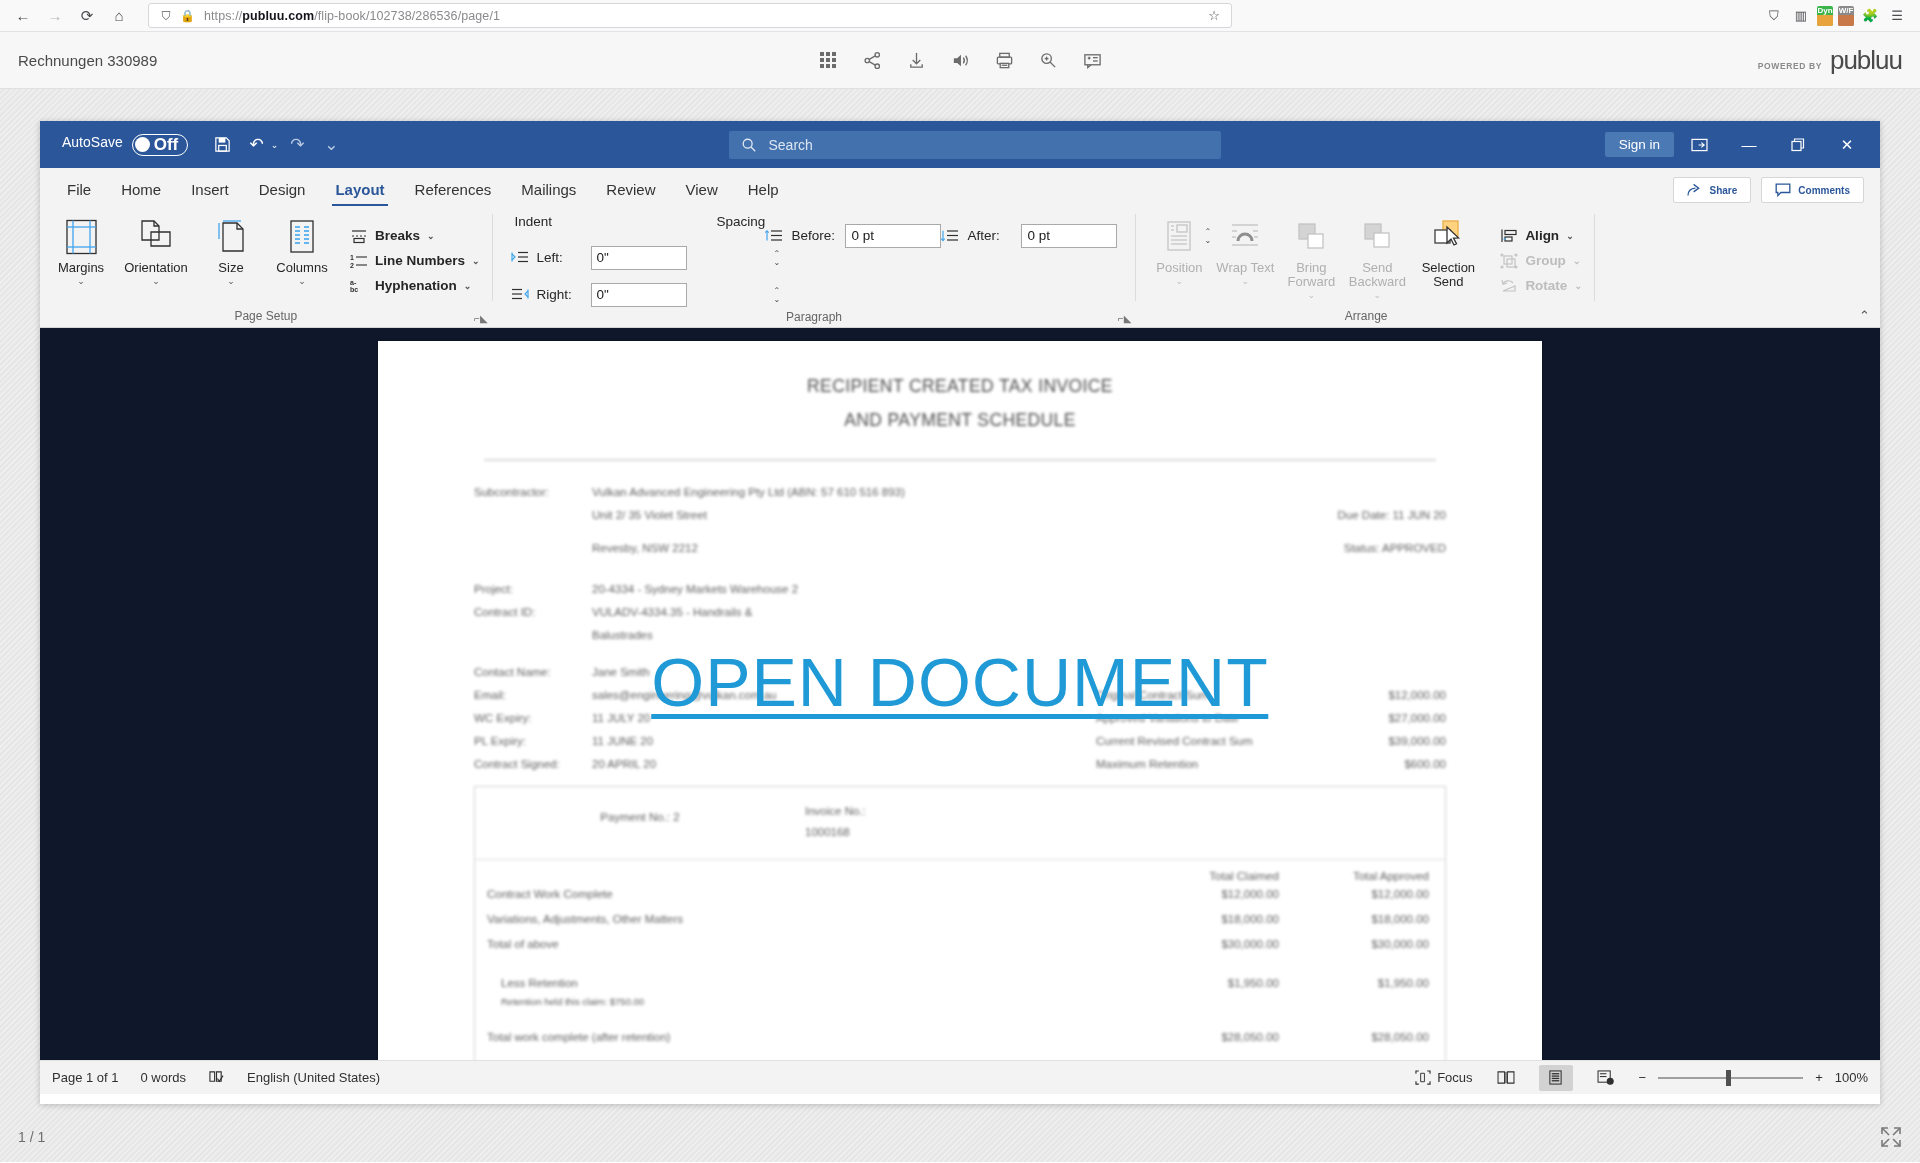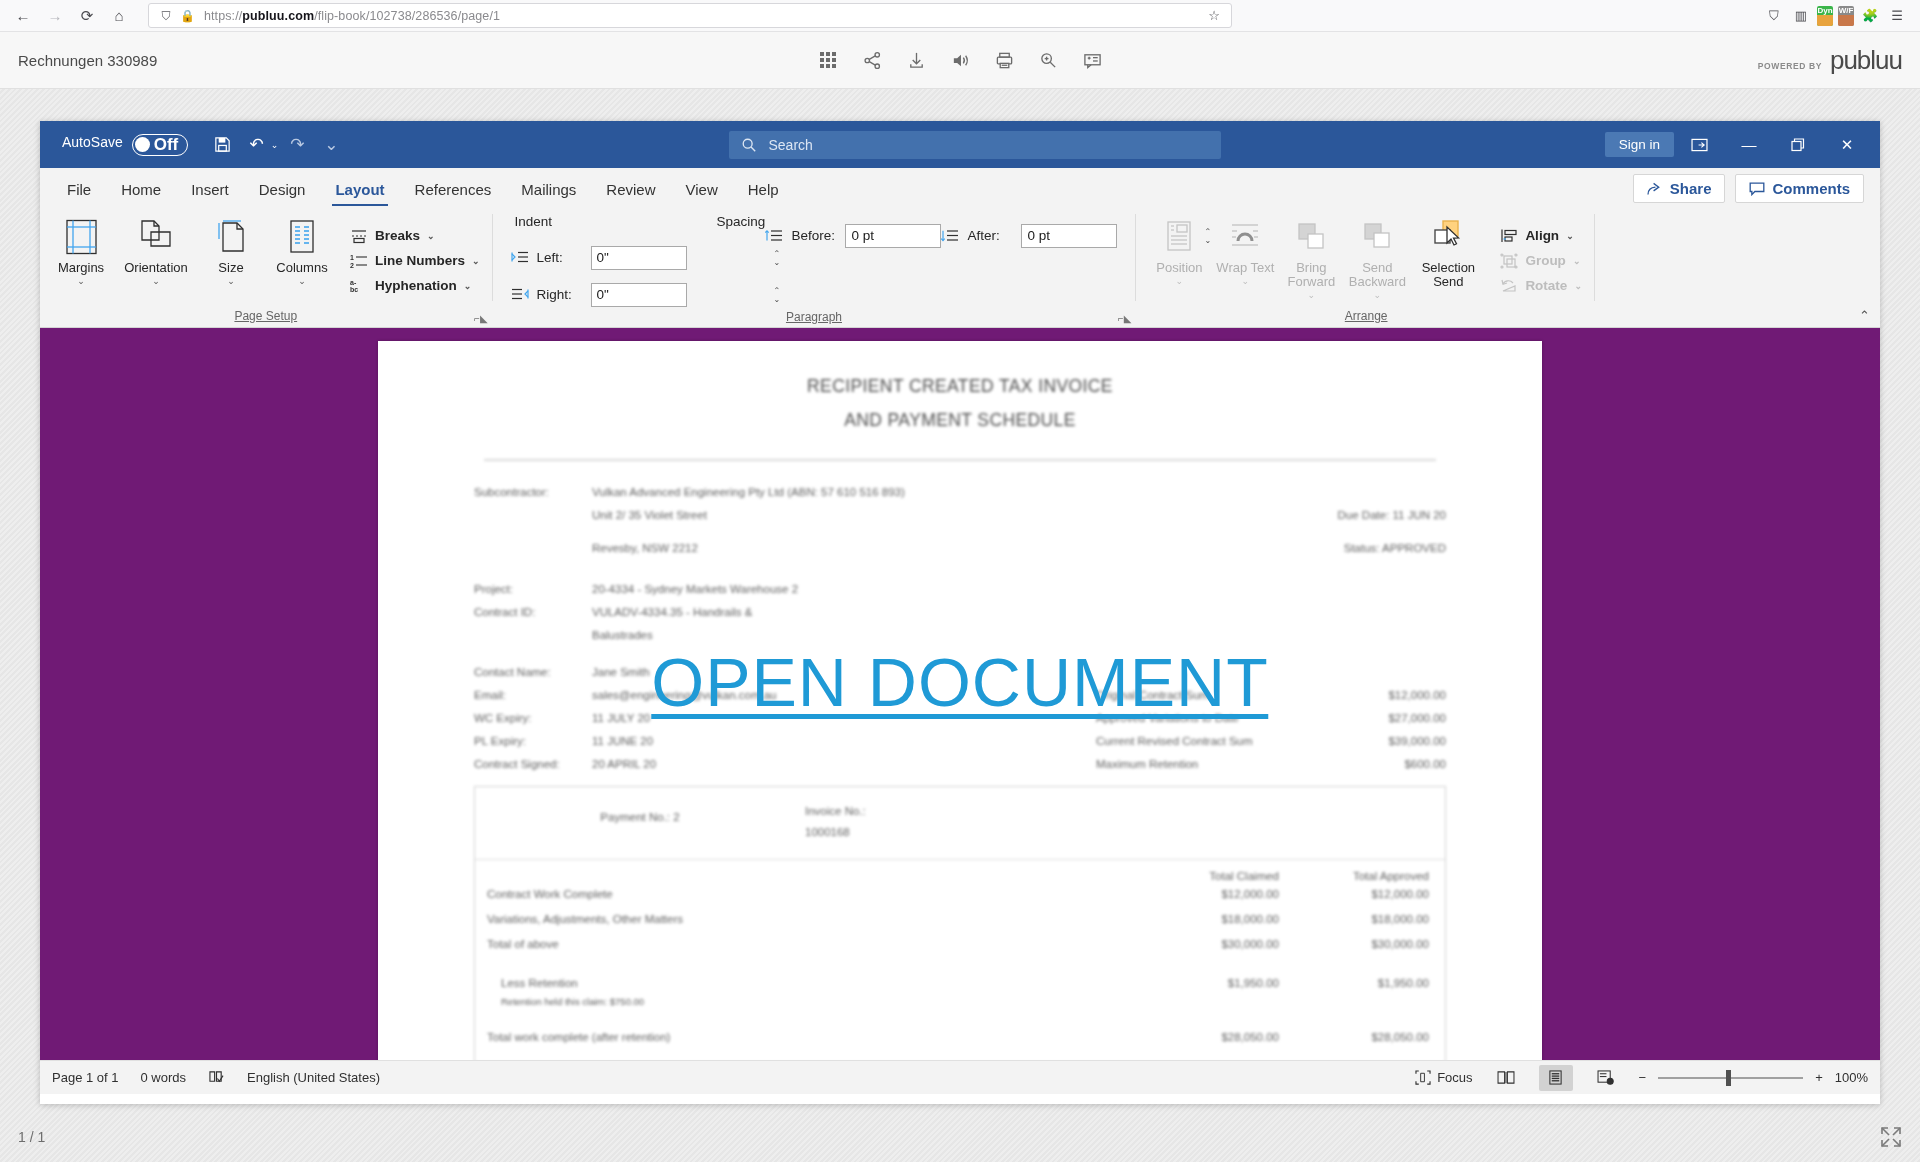--- a/index.html
+++ b/index.html
@@ -157,36 +157,36 @@
     font-size: 15px; color: #333333; cursor: pointer;
   }
   .rtab.active { font-weight: 700; position: relative; color: #2b579a; }
   .rtab.active:after {
     content:""; position:absolute; left: 12px; right: 12px; bottom: 0;
     height: 2.5px; background: #2b579a;
   }
   .tabs-right { margin-left: auto; display: flex; align-items: center; gap: 10px; padding: 0 16px 3px 0; }
   .pillbtn {
     display: flex; align-items: center; gap: 7px;
-    font-size: 15px; font-weight: 700; color: #2b579a;
+    font-size: 10px; font-weight: 700; color: #2b579a;
     background: #ffffff; border: 1px solid #d6d6d6;
     padding: 5px 13px; border-radius: 2px;
   }
 
   
   .ribbon {
     height: 122px; background: #f3f3f3;
     border-bottom: 1px solid #d4d4d4;
     display: flex; position: relative;
   }
   .rgroup { display: flex; flex-direction: column; position: relative; padding: 6px 8px 0 8px; }
   .rgroup-body { display: flex; flex: 1; }
   .rgroup-label {
     text-align: center; font-size: 12px; color: #666666;
-    padding-bottom: 4px; position: relative; text-decoration: underline;
+    padding-bottom: 4px; position: relative;
   }
   .rsep { width: 1px; background: #dcdcdc; margin: 8px 0 26px 0; }
   .dialog-launcher { position: absolute; right: 4px; bottom: 3px; font-size: 10px; color: #777; }
 
   .bigbtn {
     width: 66px; display: flex; flex-direction: column; align-items: center;
     gap: 3px; padding-top: 4px; cursor: pointer;
   }
   .bigbtn .glyph { height: 42px; display: flex; align-items: center; justify-content: center; }
   .bigbtn .lbl { font-size: 13px; color: #262626; text-align: center; line-height: 14px; }
@@ -220,21 +220,21 @@
 
   .ribbon-collapse {
     position: absolute; right: 10px; bottom: 4px;
     font-size: 13px; color: #555;
   }
 
   
   .doc-area {
     position: relative;
     height: 732px;
-    background: #701a75;
+    background: #0f172a;
     overflow: hidden;
   }
   .doc-page {
     position: absolute; left: 50%; transform: translateX(-50%);
     top: 13px; width: 1164px; height: 760px;
     background: #ffffff; box-shadow: 0 0 3px rgba(0,0,0,.25);
     padding: 28px 96px 0 96px;
   }
   .doc-blur { filter: blur(1.35px); color: #5a5a5a; }
   .doc-h1 {

